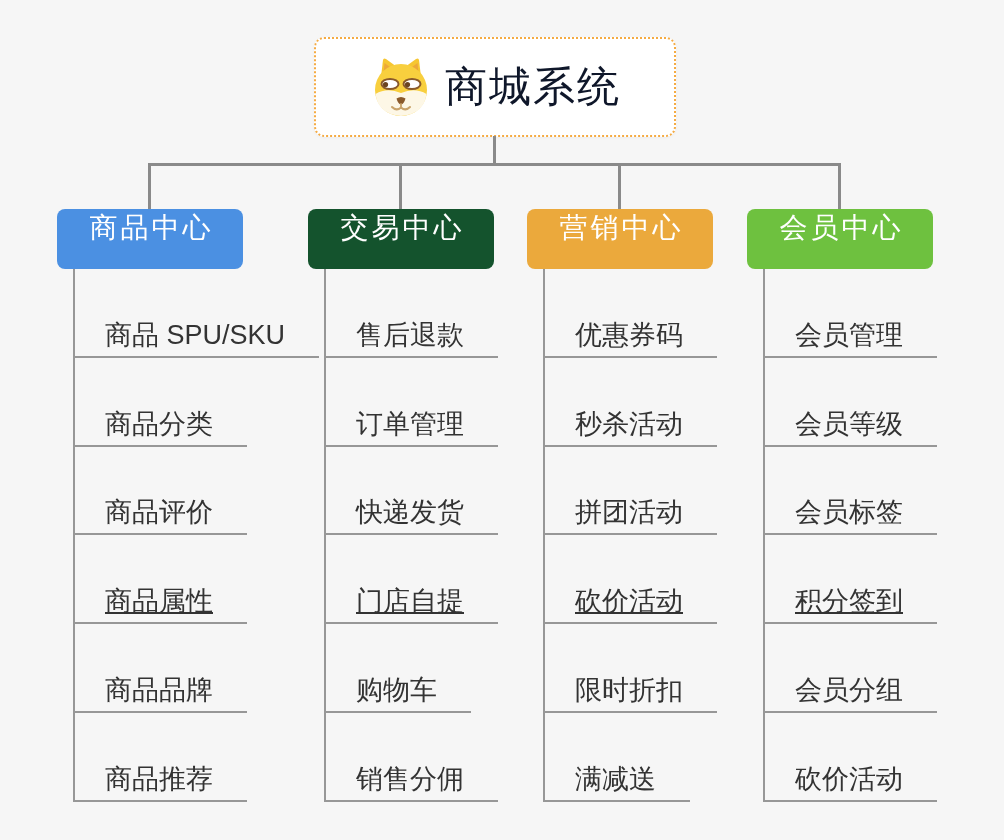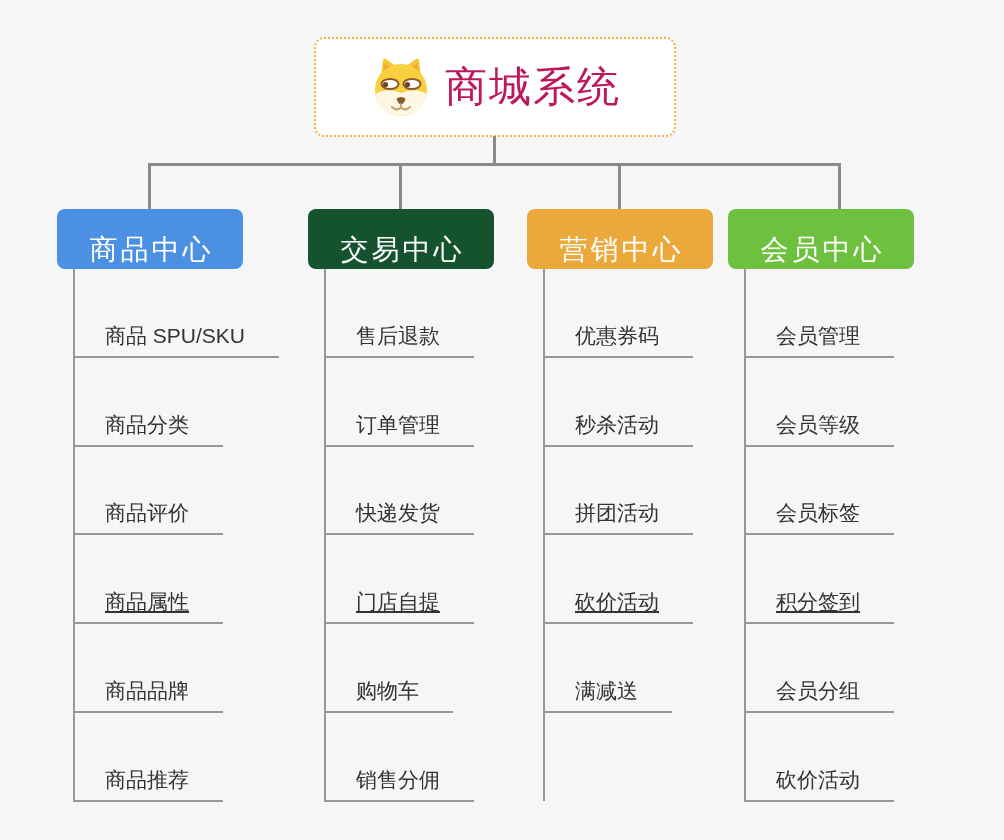--- a/index.html
+++ b/index.html
@@ -23,51 +23,51 @@
   
   .root-node{
     position:absolute;left:314px;top:37px;width:362px;height:100px;
     background:#ffffff;border:2px dotted #f5ab43;border-radius:10px;
     box-sizing:border-box;
     display:flex;align-items:center;justify-content:center;gap:12px;
     box-shadow:0 1px 3px rgba(0,0,0,0.04);
     cursor:pointer;
   }
   .root-title{
-    font-size:42px;letter-spacing:2px;color:#be185d;white-space:nowrap;text-align:center;
+    font-size:42px;letter-spacing:2px;color:#0f172a;white-space:nowrap;text-align:center;
   }
   .dog-icon{width:64px;height:64px;flex:0 0 auto;}
 
   
   .branch{position:absolute;top:209px;width:186px;}
   .branch.b0{left:57px;}
   .branch.b1{left:308px;}
   .branch.b2{left:527px;}
-  .branch.b3{left:728px;}
+  .branch.b3{left:747px;}
 
   .cat-box{
     width:186px;height:60px;border-radius:8px;box-sizing:border-box;
-    display:flex;align-items:flex-end;justify-content:center;
+    display:flex;align-items:flex-start;justify-content:center;
     cursor:pointer;
   }
   .cat-label{
     font-size:28px;color:#ffffff;letter-spacing:3px;text-indent:3px;white-space:nowrap;
   }
 
   .rail{
     position:absolute;left:16px;top:60px;width:2px;height:532px;
     background:#979797;
   }
 
   .items{position:absolute;left:0;top:0;width:100%;height:100%;}
   .item{
     position:absolute;left:16px;
     padding:0 34px 7px 32px;
     border-bottom:2px solid #979797;
-    font-size:21px;line-height:27px;color:#333333;
+    font-size:27px;line-height:27px;color:#333333;
     white-space:nowrap;cursor:pointer;
   }
   .item:nth-child(1){top:113px;}
   .item:nth-child(2){top:202px;}
   .item:nth-child(3){top:290px;}
   .item:nth-child(4){top:379px;text-decoration:underline;}
   .item:nth-child(5){top:468px;}
   .item:nth-child(6){top:557px;}
 </style>
 </head>
@@ -141,20 +141,21 @@
   <div class="branch b2">
     <div class="cat-box" style="background: rgb(235, 169, 60);">
       <span class="cat-label">营销中心</span>
     </div>
     <div class="rail"></div>
     <div class="items">
           <div class="item">优惠券码</div>
           <div class="item">秒杀活动</div>
           <div class="item">拼团活动</div>
           <div class="item">砍价活动</div>
+          <div class="item">限时折扣</div>
           <div class="item">满减送</div>
         </div>
   </div>
 
   <div class="branch b3">
     <div class="cat-box" style="background: rgb(110, 193, 63);">
       <span class="cat-label">会员中心</span>
     </div>
     <div class="rail"></div>
     <div class="items">

